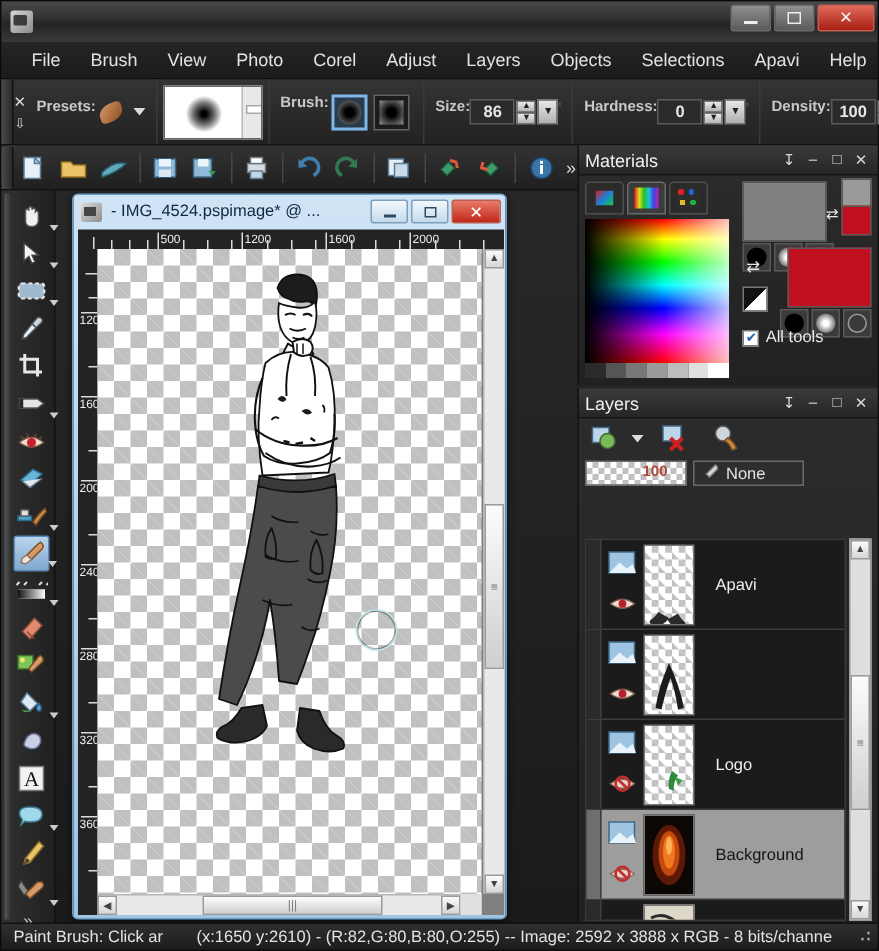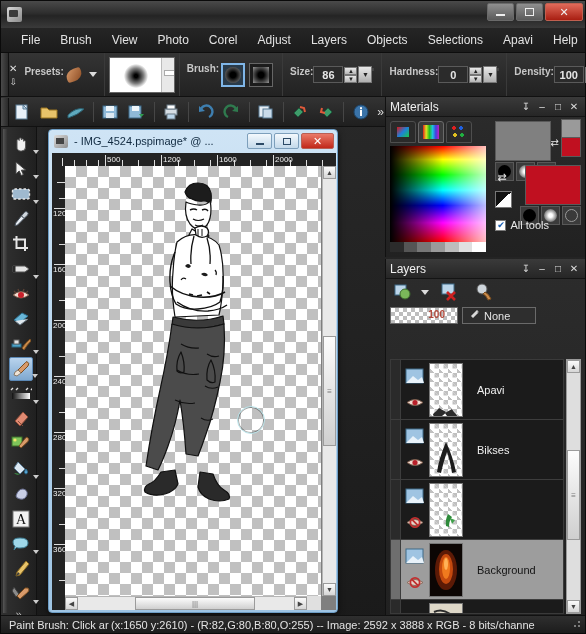--- a/index.html
+++ b/index.html
@@ -197,21 +197,21 @@
                      linear-gradient(45deg,#c0c0c0 25%,#fff 25%,#fff 75%,#fff 75%);
     background-size:9px 9px;background-position:0 0,4.5px 4.5px;position:relative;overflow:hidden;}
   .lname{flex:1;display:flex;align-items:center;padding-left:14px;font-size:11px;color:#efefef;}
   .lrow.sel .lname{color:#141414;}
   .layerscroll{position:absolute;right:4px;top:0;width:15px;bottom:0;background:#dedede;border:1px solid #9a9a9a;}
 
   
   .status{position:absolute;left:0;bottom:0;width:584px;height:18px;
     background:linear-gradient(#2f2f2f,#1c1c1c);border-top:1px solid #111;
     display:flex;align-items:center;font-size:11px;color:#e3e3e3;}
-  .st1{width:110px;padding-left:8px;white-space:nowrap;overflow:hidden;}
+  .st1{width:130px;padding-left:8px;white-space:nowrap;overflow:hidden;}
   .st2{flex:1;white-space:nowrap;overflow:hidden;}
   .gripdots{width:12px;height:12px;margin-right:3px;}
 </style>
 </head>
 <body>
 
 <div id="app">
 
   <div class="titlebar">
     <div class="appicon"></div>
@@ -870,21 +870,20 @@
                   <path d="M2 6.5 q8-6 16 0 q-8 6 -16 0z" fill="#f3ddd2" stroke="#7a5a4a"></path>
                   <circle cx="10" cy="6.5" r="2.6" fill="#b8202a"></circle>
                 </svg>
             </span>
           </div>
           <div class="lthumb">
             <svg width="32" height="52" viewBox="0 0 32 52">
                 <path d="M16 18 q-7 16 -9 30 l4 1 q3-13 6-21 q3 8 5 21 l4-1 q-3-15 -10-30z" fill="#1c1c1c"></path>
               </svg>
           </div>
-          <div class="lname">Bikses</div>
         </div>
 
         <div class="lrow">
           <div class="lcolL"></div>
           <div class="liconcol">
             <span>
               <svg width="20" height="17" viewBox="0 0 20 17">
                   <rect x="1" y="1" width="17" height="14" fill="#9fc4e2" stroke="#3f6a88"></rect>
                   <path d="M1 15 l7-7 5 4 4-3 2 6z" fill="#e8f2fa"></path>
                 </svg>
@@ -896,20 +895,21 @@
                   <path d="M6.6 3.2 L13.4 9.8" stroke="#c03030" stroke-width="1.8"></path>
                 </svg>
             </span>
           </div>
           <div class="lthumb">
             <svg width="32" height="52" viewBox="0 0 32 52">
                 <path d="M18 30 q-3 6 -2 12 l3 1 q0-6 3-10z" fill="#2e8a3a"></path>
                 <path d="M20 34 l5 2 -3 4z" fill="#3fa04a"></path>
               </svg>
           </div>
+          <div class="lname">Logo</div>
         </div>
 
         <div class="lrow sel">
           <div class="lcolL" style="background:#6e6e6e;"></div>
           <div class="liconcol">
             <span>
               <svg width="20" height="17" viewBox="0 0 20 17">
                   <rect x="1" y="1" width="17" height="14" fill="#9fc4e2" stroke="#3f6a88"></rect>
                   <path d="M1 15 l7-7 5 4 4-3 2 6z" fill="#e8f2fa"></path>
                 </svg>

